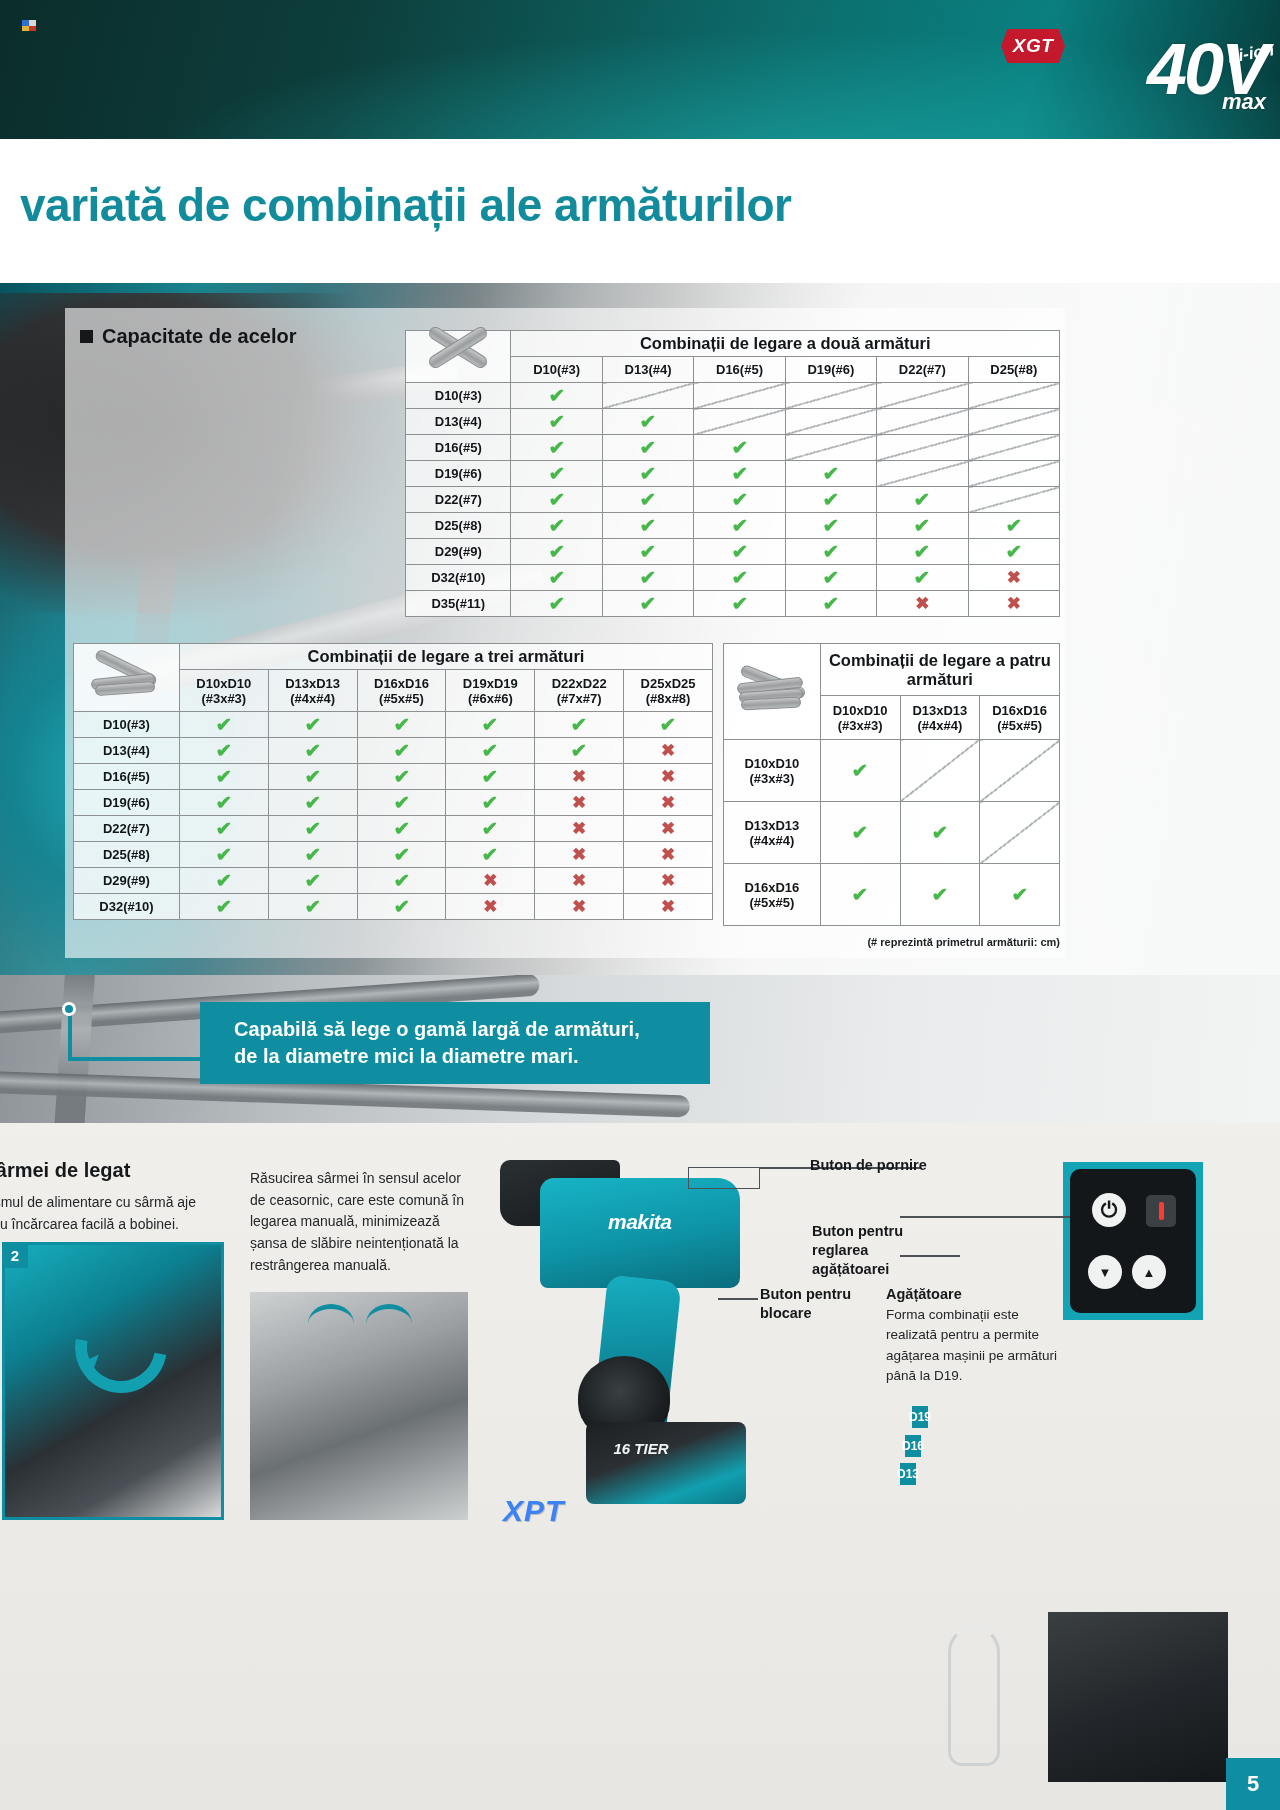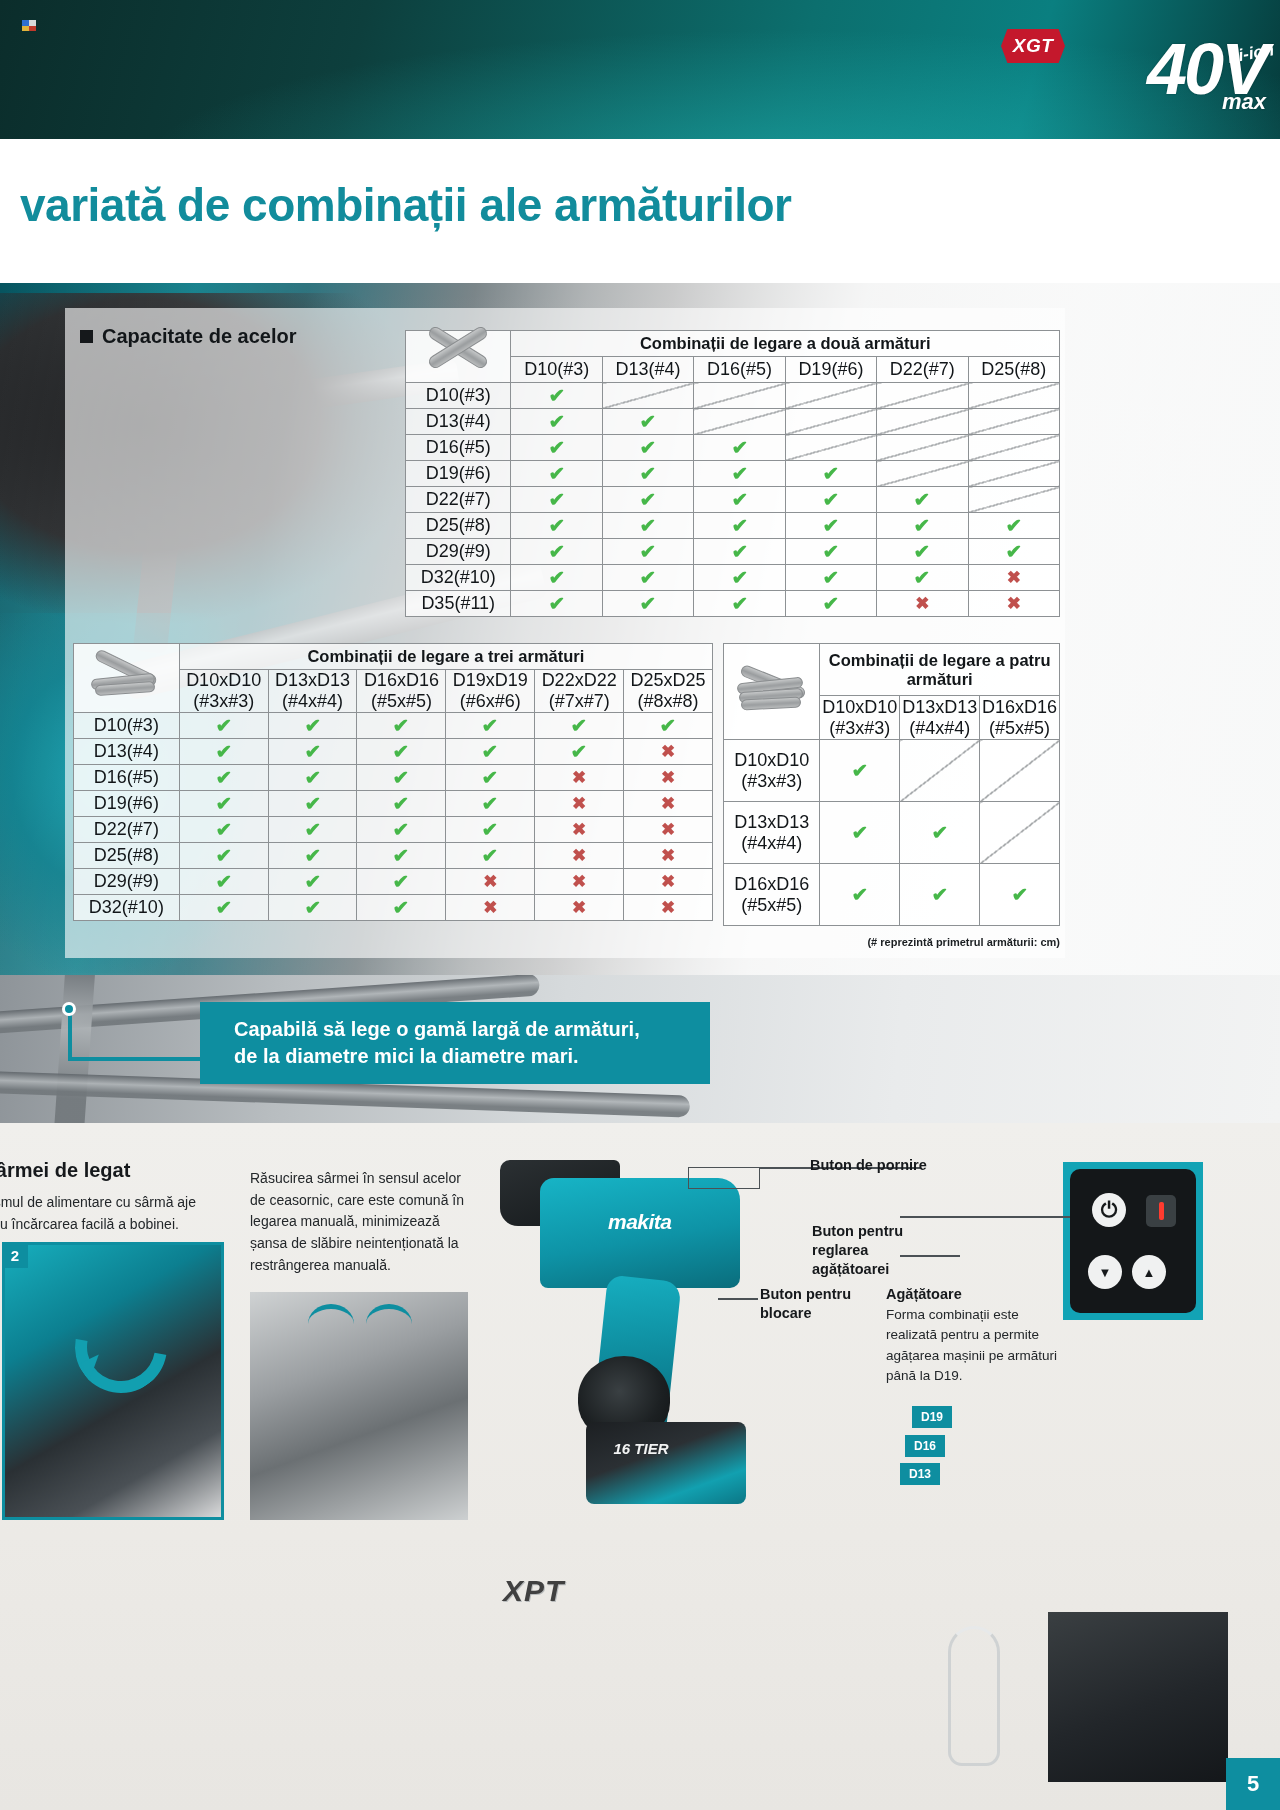--- a/index.html
+++ b/index.html
@@ -98,21 +98,21 @@
   .cap-sq { width: 13px; height: 13px; background:#15181b; display:inline-block; }
 
   
   table.tbl { border-collapse: collapse; background: rgba(255,255,255,.72); }
   table.tbl td, table.tbl th {
     border: 1px solid #8d9194;
     font-size: 12.5px; color:#121619; text-align:center; vertical-align: middle;
     font-weight: 700; padding: 0;
   }
   table.tbl th.bigtitle { font-size: 16.5px; font-weight: 800; padding: 0 0; }
-  table.tbl td.rowhdr, table.tbl th.colhdr { font-weight: 400; font-size: 18px; }
+  table.tbl td.rowhdr, table.tbl th.colhdr { font-weight: 700; font-size: 13px; }
   .chk { color:#46b749; font-size: 19px; font-weight: 900; line-height: 1; display:inline-block; transform: scaleX(1.05); }
   .xmk { color:#c0504d; font-size: 17px; font-weight: 800; line-height: 1; display:inline-block; }
   .diag {
     position: relative; background-image: linear-gradient(to bottom right, transparent calc(50% - .6px), #8d9194 calc(50% - .6px), #8d9194 calc(50% + .6px), transparent calc(50% + .6px));
   }
   .icon-cell { background: rgba(255,255,255,.5); }
 
   
   .rb { position: relative; width: 74px; height: 44px; margin: 0 auto; }
   .rb span {
@@ -242,22 +242,22 @@
   .prod-mk {
     position:absolute; left: 118px; top: 50px; color:#fff;
     font-size: 21px; font-weight: 800; font-style: italic; letter-spacing:-.5px;
   }
   .prod-tier {
     position:absolute; left: 120px; top: 268px; width: 62px; height: 40px;
     color:#f2f3f3; font-size: 15px; font-weight: 800; font-style: italic;
     display:flex; align-items:center; justify-content:center;
   }
   .xpt-logo {
-    position:absolute; left: 503px; top: 1574px;
-    color:#404040; font-size: 30px; font-weight: 900; font-style: italic;
+    position:absolute; left: 503px; top: 1494px;
+    color:#3b82f6; font-size: 30px; font-weight: 900; font-style: italic;
     letter-spacing: 1px; text-shadow: 1px 1px 0 #b9bcbd;
   }
 
   
   .ctrl {
     position:absolute; left: 1063px; top: 1162px; width: 140px; height: 158px;
     background:#12a3b5; padding: 7px;
   }
   .ctrl-inner { width:100%; height:100%; background:#141719; border-radius: 10px; position:relative; }
   .ctrl .pwr {
@@ -283,21 +283,21 @@
   .leader { position:absolute; background:#4b5155; height:1.5px; }
   .marker-box {
     position:absolute; border: 1.5px solid #4b5155;
   }
 
   .hook-img {
     position:absolute; left: 1048px; top: 1612px; width: 180px; height: 170px;
     background: linear-gradient(160deg,#3a3f42 0%, #22262a 55%, #14171a 100%);
   }
   .hook-chip {
-    position:absolute; width: 40px; height: 22px; background:#0e8ea0; color:#fff;
+    position:absolute; width: 16px; height: 22px; background:#0e8ea0; color:#fff;
     font-size: 12px; font-weight: 800; display:flex; align-items:center; justify-content:center;
   }
   .hook-wire {
     position:absolute; left: 948px; top: 1626px; width: 52px; height: 140px;
     border: 3px solid #cfd2d3; border-radius: 26px 26px 14px 14px; border-top-color:#e7e9ea;
   }
 
   .page-num {
     position:absolute; right: 0; bottom: 0; width: 54px; height: 52px;
     background:#0e8ea0; color:#fff; font-size: 22px; font-weight: 800;

